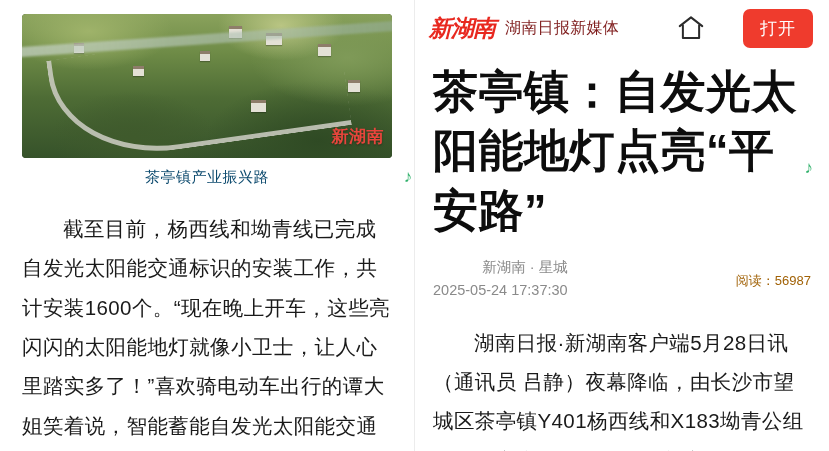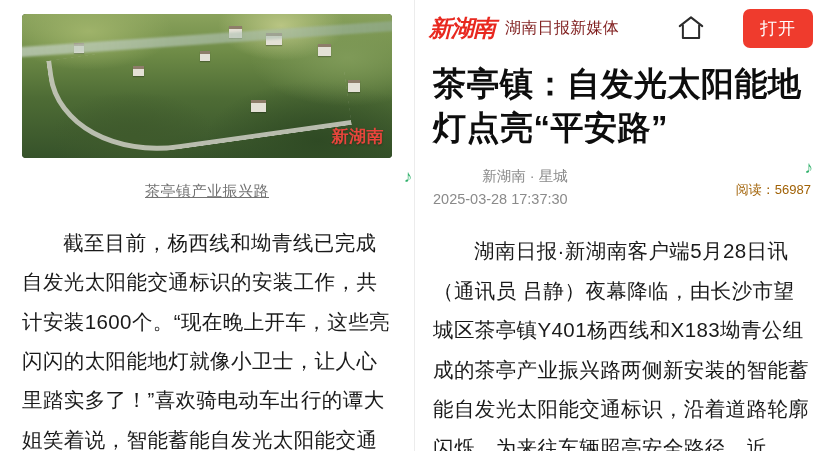--- a/index.html
+++ b/index.html
@@ -99,26 +99,25 @@
     right: 8px;
     bottom: 10px;
     font-size: 17px;
     font-weight: 700;
     color: #e8453c;
     letter-spacing: 0.5px;
     text-shadow: 0 1px 2px rgba(0,0,0,0.35);
     font-family: "Liberation Serif", serif;
   }
   .video-caption {
-    margin: 24px 0 0 0;
+    margin: 10px 0 0 0;
     text-align: center;
     font-size: 15px;
-    color: #737373;
+    color: #0c4a6e;
     letter-spacing: 0.5px;
-    text-decoration: underline;
   }
   .note-left {
     position: absolute;
     left: 399px;
     top: 168px;
     width: 18px;
     height: 18px;
     color: #32b16c;
     font-size: 17px;
     line-height: 18px;
@@ -179,21 +178,21 @@
     border-radius: 7px;
     font-size: 17px;
     padding: 8px 17px;
     letter-spacing: 1px;
     cursor: pointer;
     font-family: "Liberation Sans", sans-serif;
     margin-left: 27px;
   }
   .headline {
     margin: 6px 18px 0 18px;
-    font-size: 33px;
+    font-size: 45px;
     line-height: 1.32;
     font-weight: 700;
     letter-spacing: 0.5px;
     color: #0d0d0d;
   }
   .meta-row {
     margin: 16px 18px 0 18px;
     display: flex;
     align-items: flex-start;
     justify-content: space-between;
@@ -267,21 +266,21 @@
         </svg>
       </span>
       <button class="open-btn">打开</button>
     </div>
 
     <h1 class="headline">茶亭镇：自发光太阳能地灯点亮“平安路”</h1>
 
     <div class="meta-row">
       <div class="meta-left">
         <div>新湖南 · 星城</div>
-        <div>2025-03-28 17:37:30</div>
+        <div>2025-05-24 17:37:30</div>
       </div>
       <div class="meta-right">阅读：56987</div>
     </div>
 
     <div class="note-right">♪</div>
 
     <div class="right-body">湖南日报·新湖南客户端5月28日讯（通讯员 吕静）夜幕降临，由长沙市望城区茶亭镇Y401杨西线和X183坳青公组成的茶亭产业振兴路两侧新安装的智能蓄能自发光太阳能交通标识，沿着道路轮廓闪烁，为来往车辆照亮安全路径。近</div>
   </div>
 
 </div>

